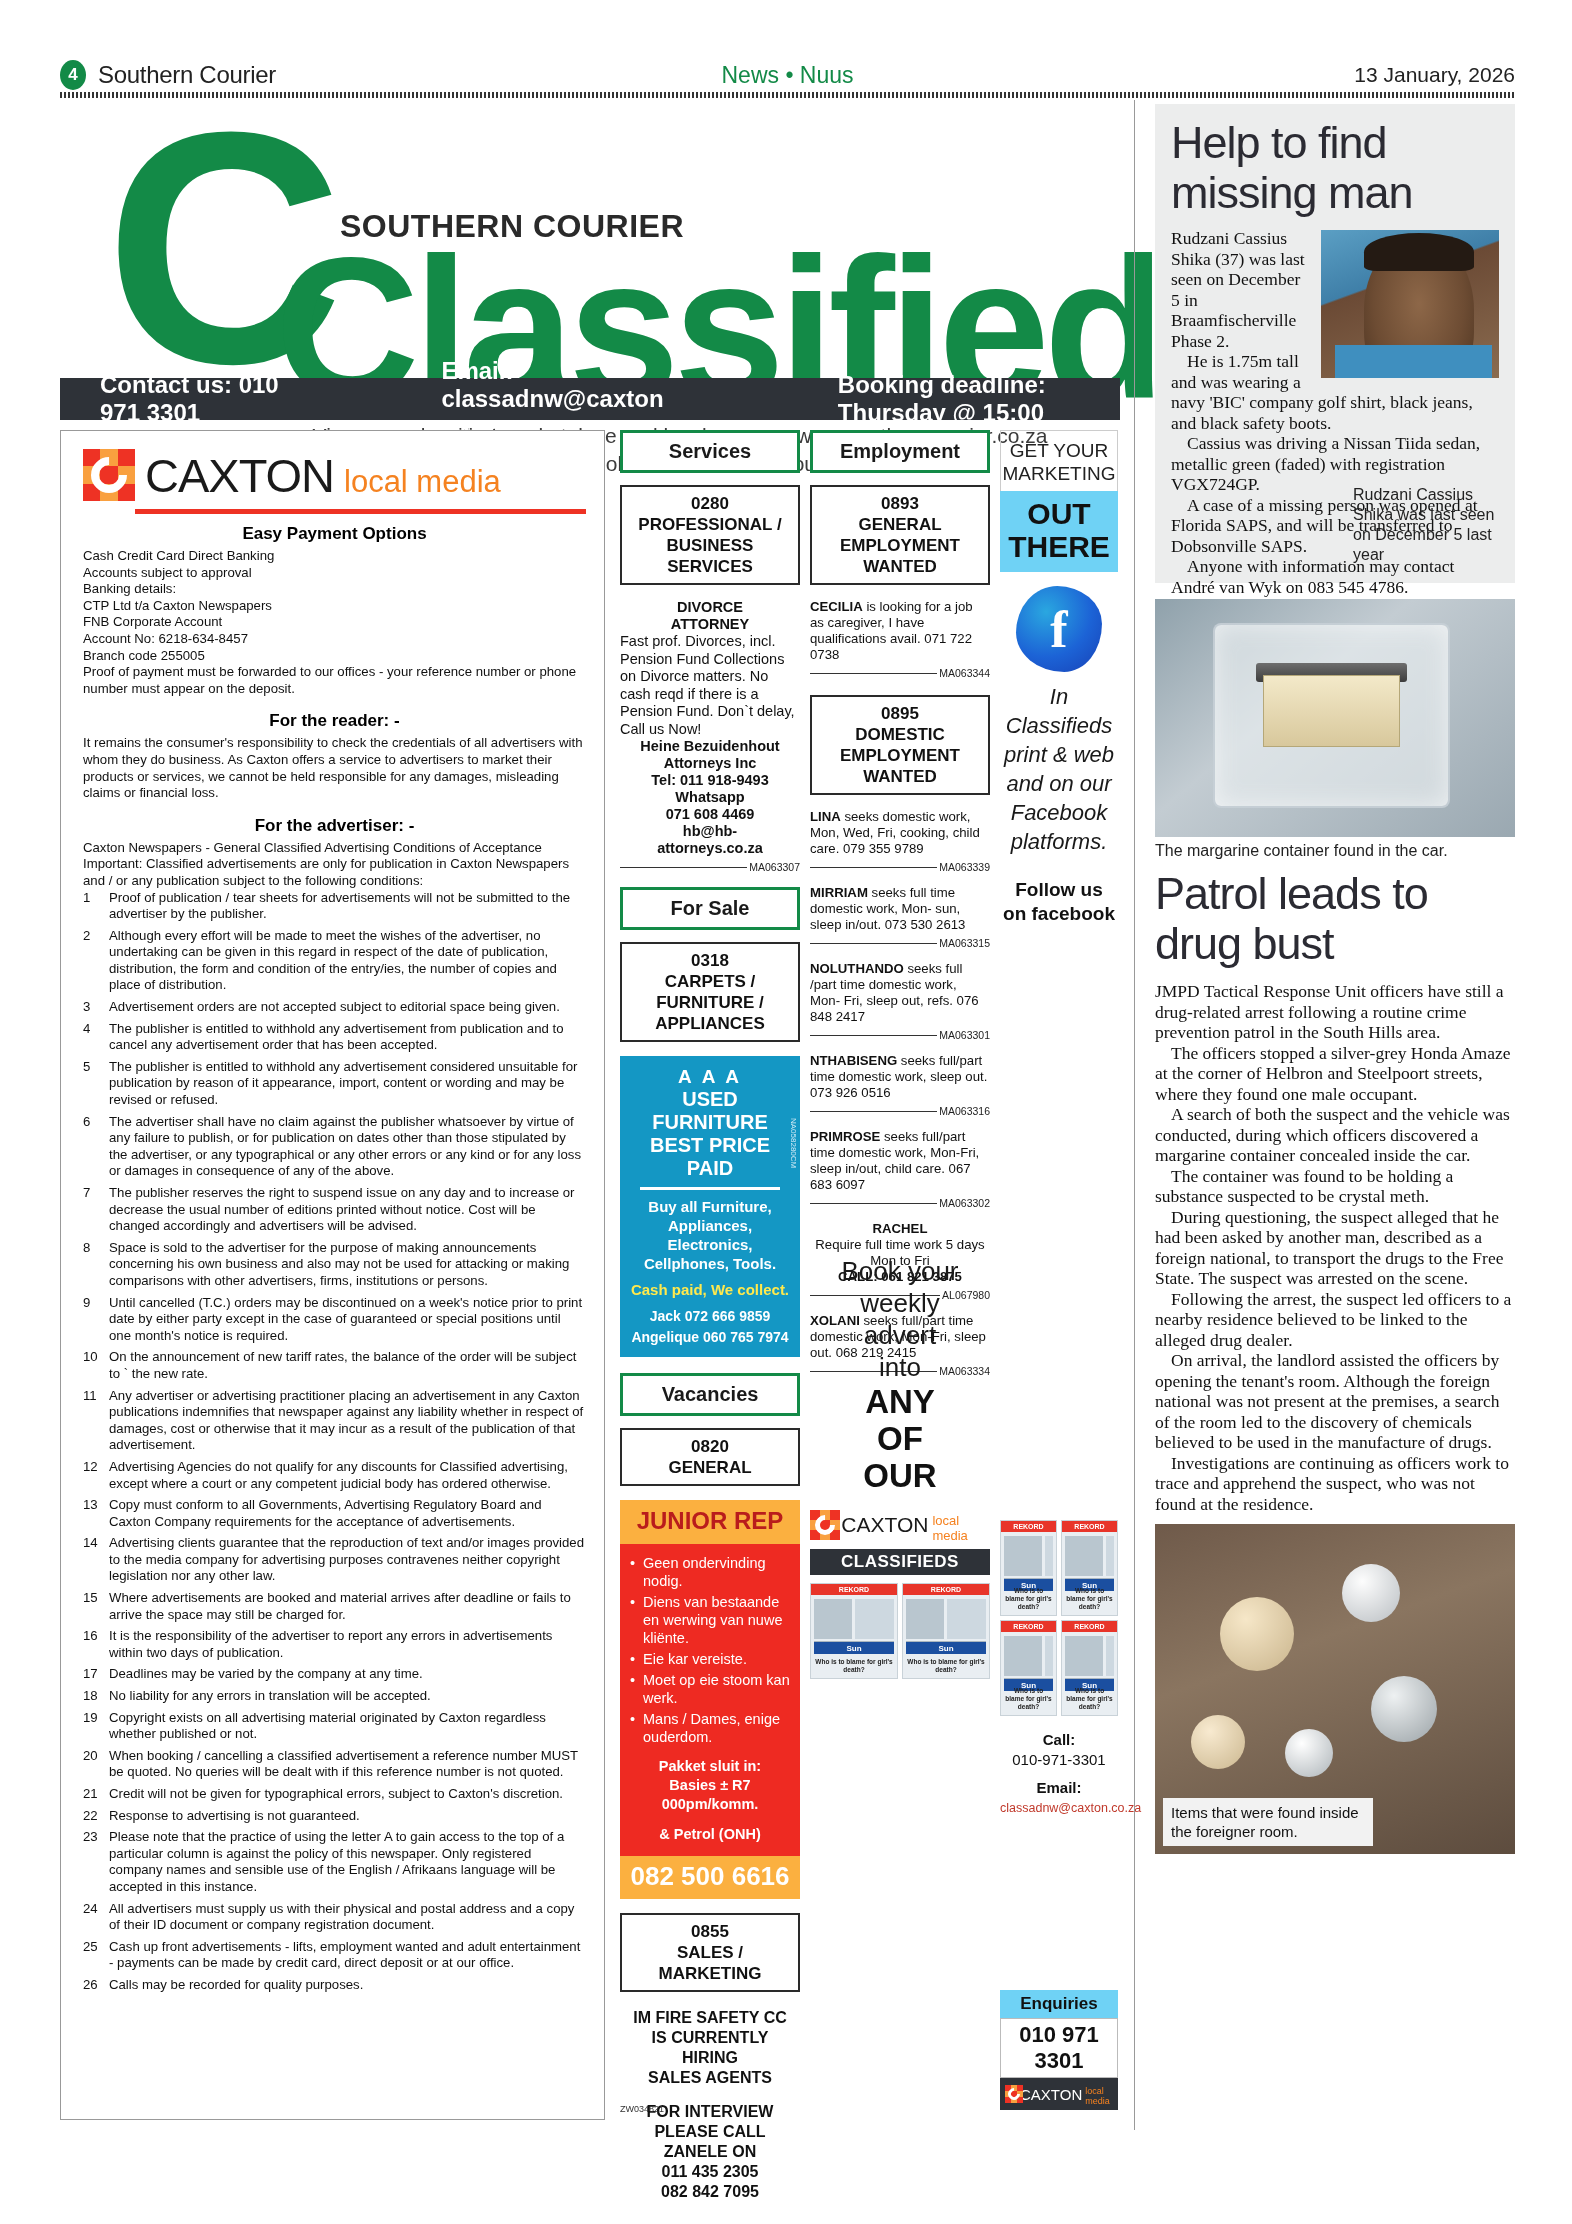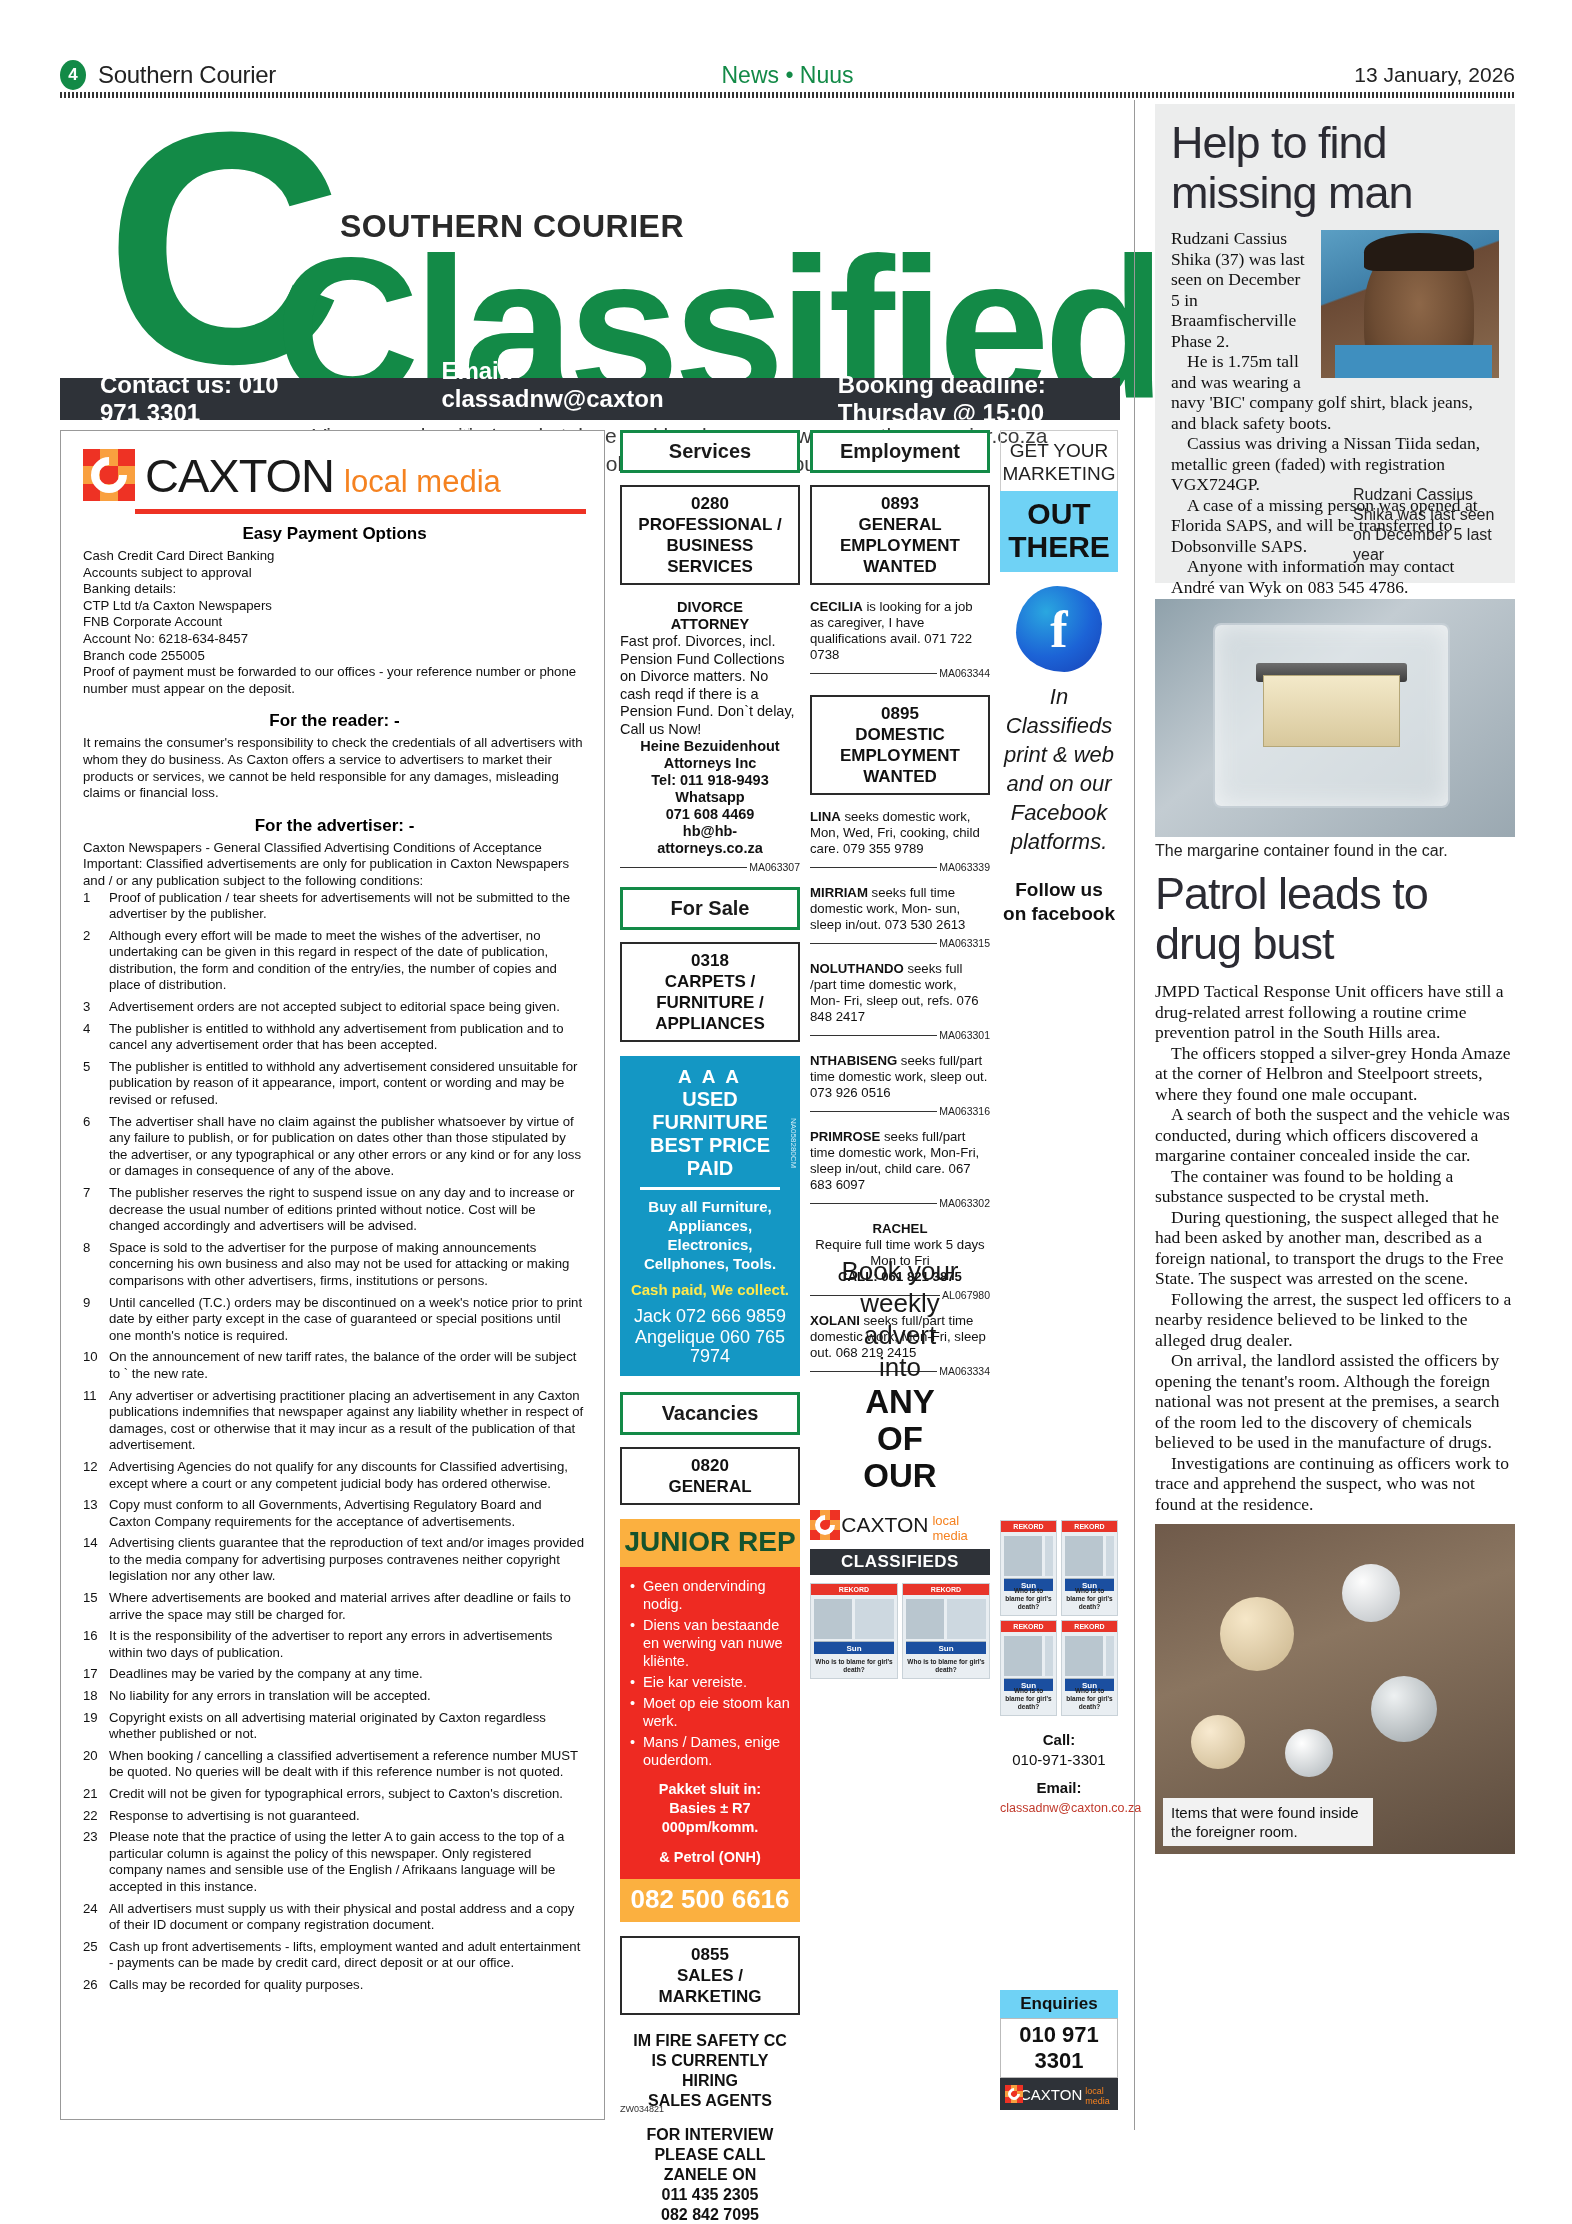--- a/index.html
+++ b/index.html
@@ -124,27 +124,27 @@
   
   .aaa {
     background:#1497c4; color:#fff; text-align:center; padding:10px 6px;
     font-family:"Liberation Sans Narrow","Liberation Sans",sans-serif; position:relative;
   }
   .aaa .t1 { font-size:19px; font-weight:bold; letter-spacing:3px; }
   .aaa .t2 { font-size:20px; font-weight:bold; line-height:23px; }
   .aaa .wline { height:3px; background:#fff; margin:7px 14px; }
   .aaa .t3 { font-size:15px; font-weight:bold; line-height:19px; }
   .aaa .t4 { font-size:15px; font-weight:bold; color:#ffe94d; margin-top:8px; }
-  .aaa .t5 { font-size:18px; font-weight:normal; margin-top:9px; line-height:19px; }
+  .aaa .t5 { font-size:14px; font-weight:bold; margin-top:9px; line-height:19px; }
   .aaa .vref { position:absolute; right:2px; top:62px; font-size:8px;
                writing-mode:vertical-rl; color:#cfeaf5; }
 
   
   .jrep { position:relative; }
-  .jrep .head { background:#fbb040; color:#14532d; font-weight:bold; font-size:28px;
+  .jrep .head { background:#fbb040; color:#b91c1c; font-weight:bold; font-size:24px;
                 text-align:center; padding:7px 0 9px;
                 font-family:"Liberation Sans Narrow","Liberation Sans",sans-serif; }
   .jrep .body { background:#ee2a22; color:#fff; padding:10px 10px 12px;
                 font-family:"Liberation Sans Narrow","Liberation Sans",sans-serif; }
   .jrep .body ul { list-style:none; }
   .jrep .body li { font-size:14.5px; line-height:18px; margin-bottom:3px; position:relative; padding-left:13px; }
   .jrep .body li:before { content:"•"; position:absolute; left:0; }
   .jrep .pk { text-align:center; font-weight:bold; font-size:14.5px; line-height:19px; margin-top:11px; }
   .jrep .phone { background:#fbb040; color:#fff; font-weight:bold; font-size:26px;
                  text-align:center; padding:5px 0 7px;

